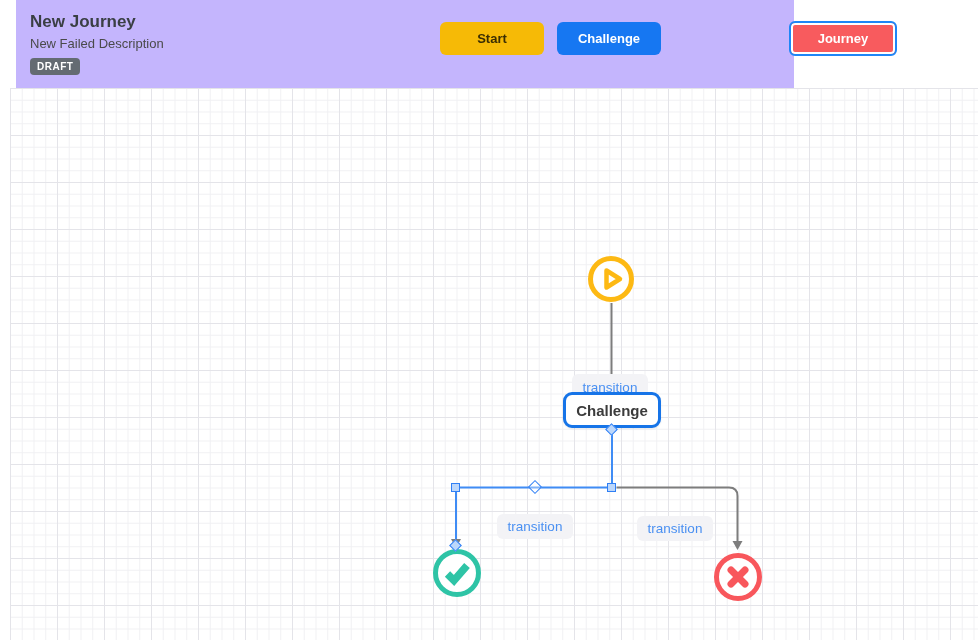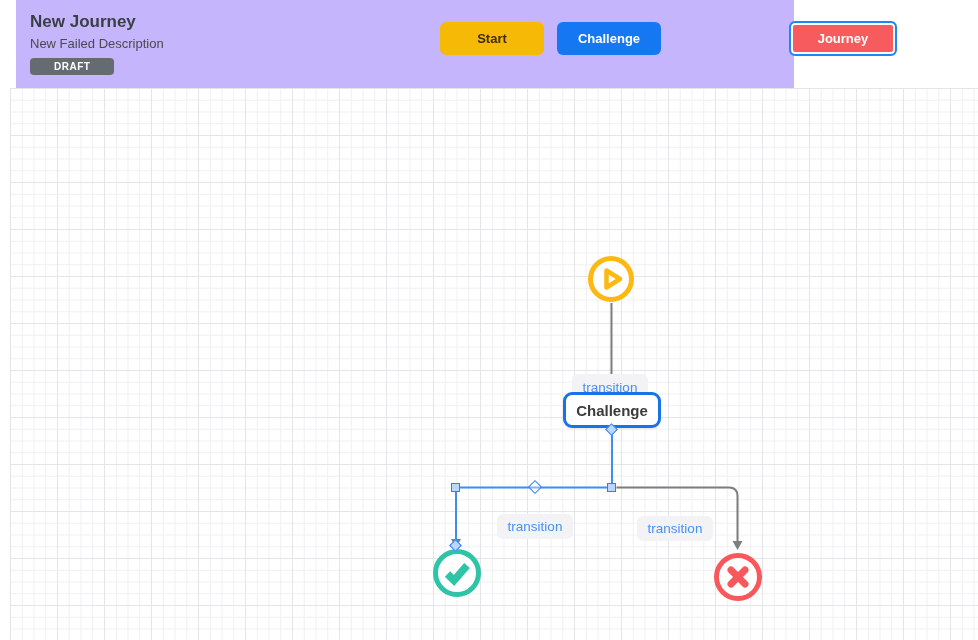--- a/index.html
+++ b/index.html
@@ -11,21 +11,21 @@
   }
   *{margin:0;padding:0;box-sizing:border-box;}
   html,body{width:978px;height:640px;background:#fff;font-family:"Liberation Sans",sans-serif;overflow:hidden;}
   .page{position:relative;width:978px;height:640px;background:#fff;}
 
   
   .header{position:absolute;left:16px;top:0;width:778px;height:88px;background:#c4b5fd;z-index:10;}
   .title{position:absolute;left:14px;top:12px;font-size:17px;font-weight:700;color:var(--title_color);}
   .desc{position:absolute;left:14px;top:36px;font-size:13px;color:var(--desc_color);}
   .badge{position:absolute;left:14px;top:58px;background:var(--badge_gray);color:#fff;font-size:10px;
-         font-weight:700;letter-spacing:.5px;padding:3px 24px;border-radius:4px;display:inline-block;}
+         font-weight:700;letter-spacing:.5px;padding:3px 7px;border-radius:4px;display:inline-block;}
   .btn{position:absolute;top:22px;height:33px;border:none;border-radius:6px;font-size:13px;font-weight:700;
        font-family:"Liberation Sans",sans-serif;cursor:pointer;}
   .btn-start{left:424px;width:104px;background:var(--start_yellow);color:var(--start_text);}
   .btn-challenge{left:541px;width:104px;background:var(--challenge_blue);color:#fff;}
   .btn-auth{left:658px;width:105px;background:var(--auth_teal);color:#fff;}
   .btn-failed{left:773px;width:108px;height:35px;top:21px;background:var(--failed_red);color:#fff;
        border:2px solid var(--selection_blue);box-shadow:inset 0 0 0 2px #fff;border-radius:6px;}
 
   
   .canvas{position:absolute;left:10px;top:88px;right:0;bottom:0;z-index:1;

